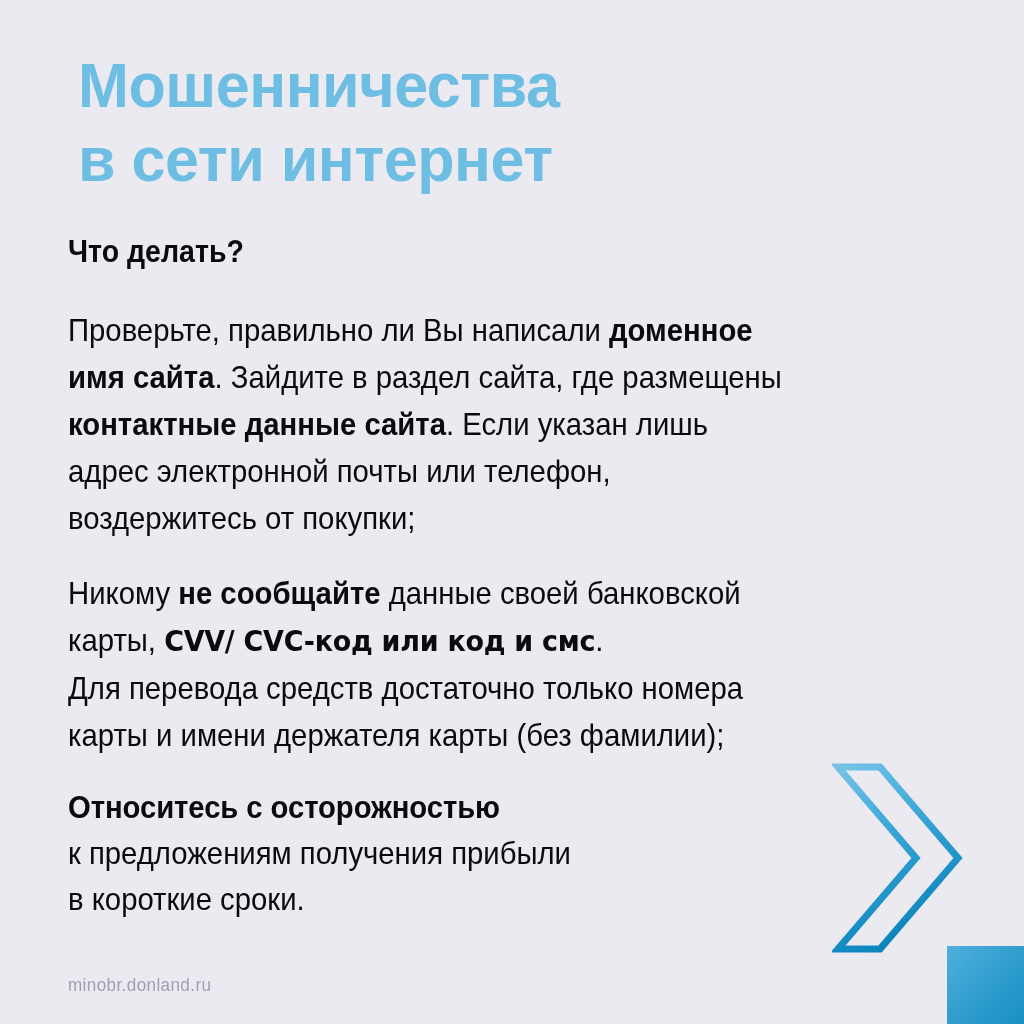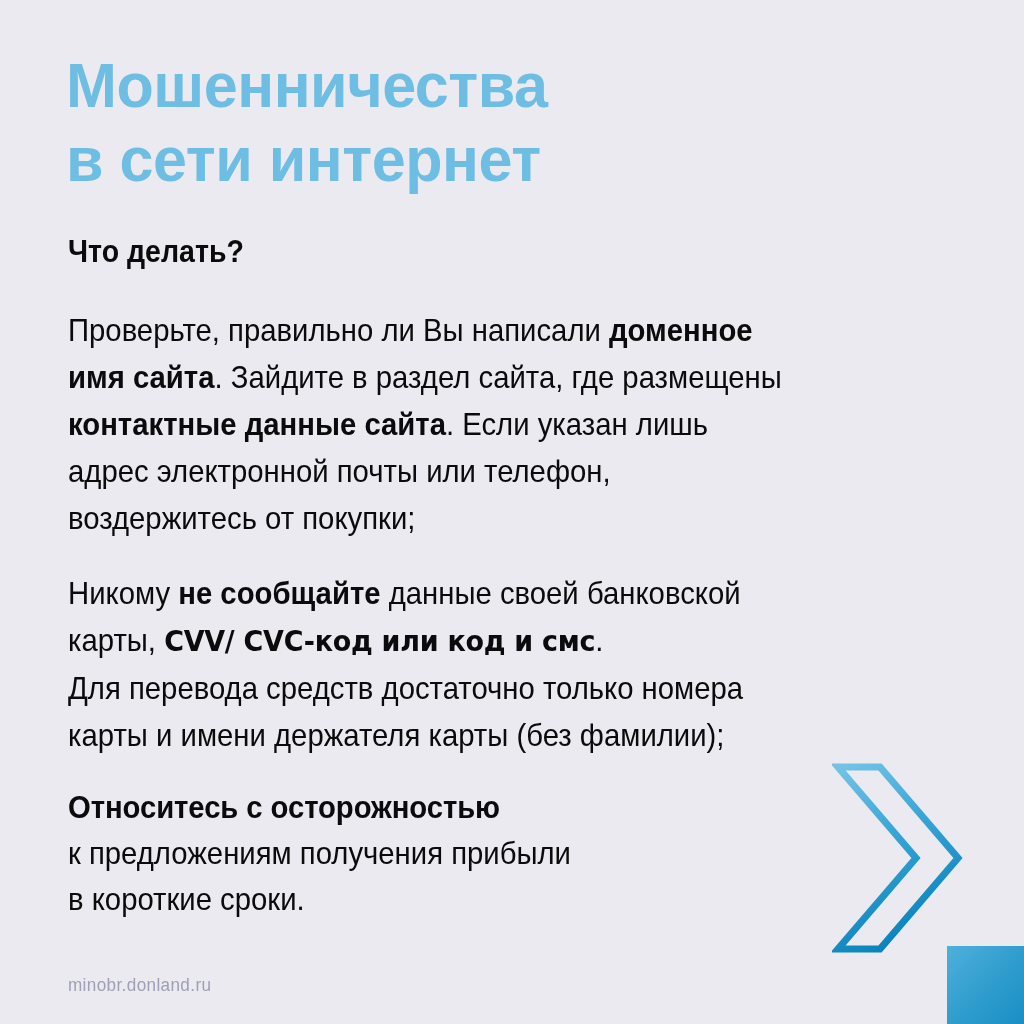--- a/index.html
+++ b/index.html
@@ -21,21 +21,21 @@
     position: relative;
     width: 1024px;
     height: 1024px;
     background: #eaeaf0;
     box-sizing: border-box;
   }
 
   
   .title-block {
     position: absolute;
-    left: 66px;
+    left: 78px;
     top: 48px;
     width: 740px;
   }
   .title-line {
     color: #6dbee2;
     font-family: "Liberation Sans", "DejaVu Sans", sans-serif;
     font-weight: 700;
     font-size: 63px;
     line-height: 74px;
     letter-spacing: -0.5px;

